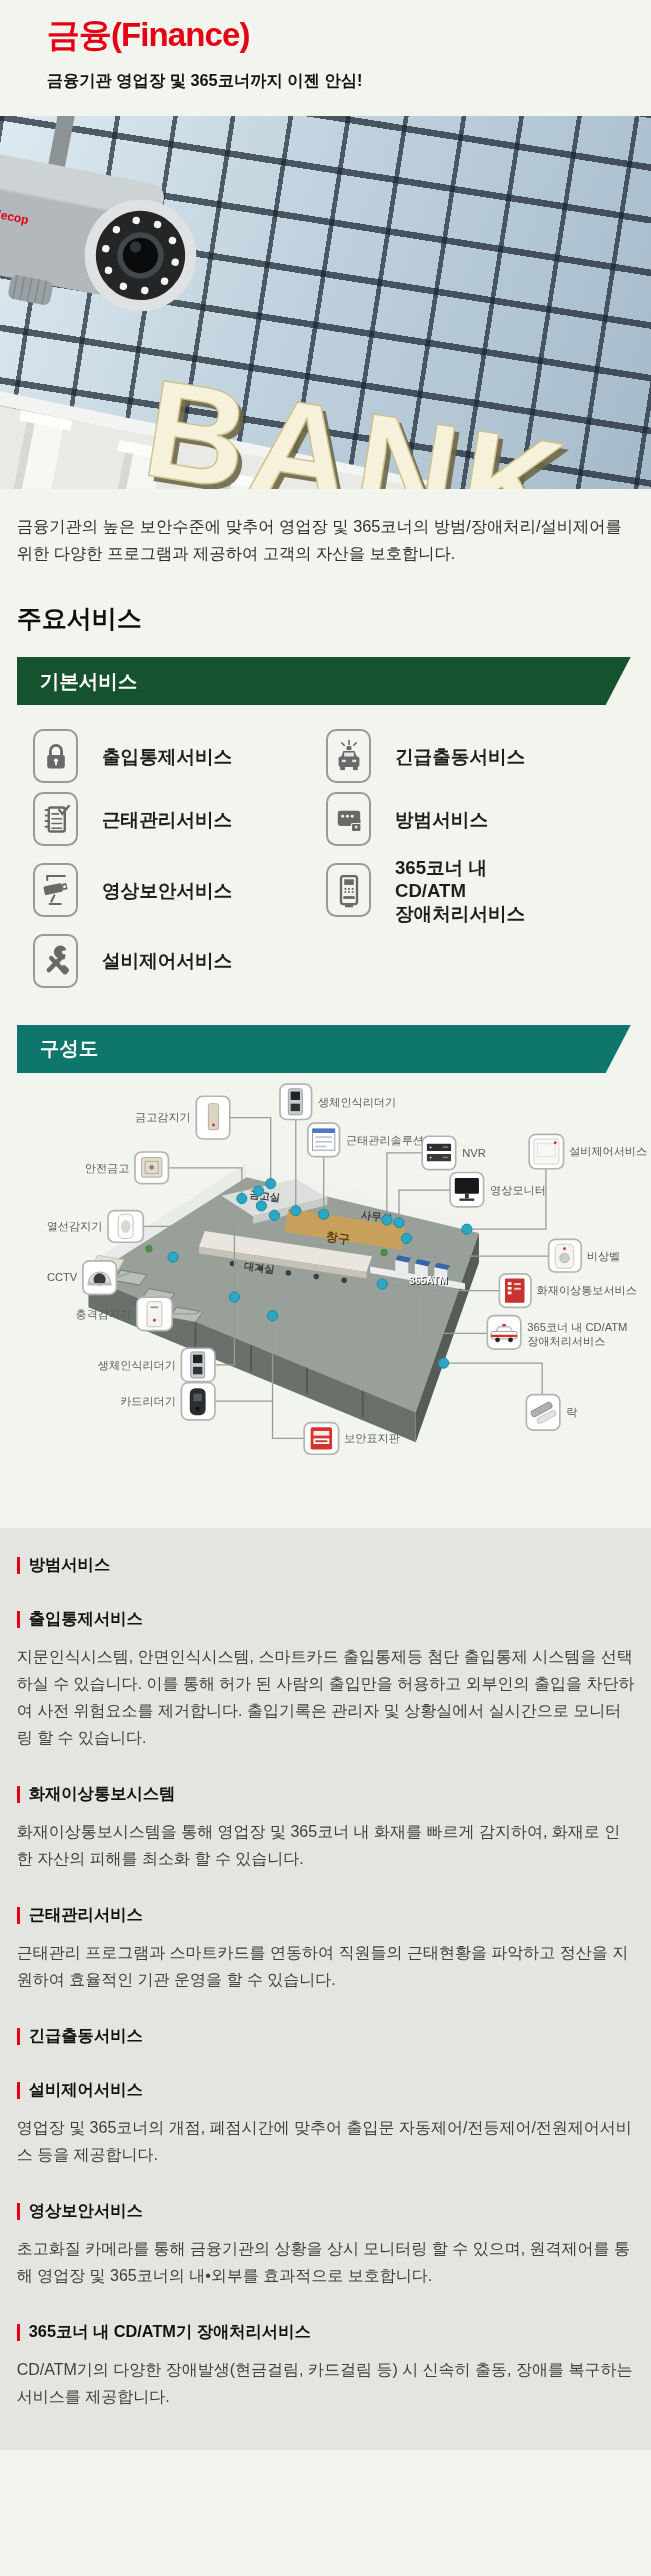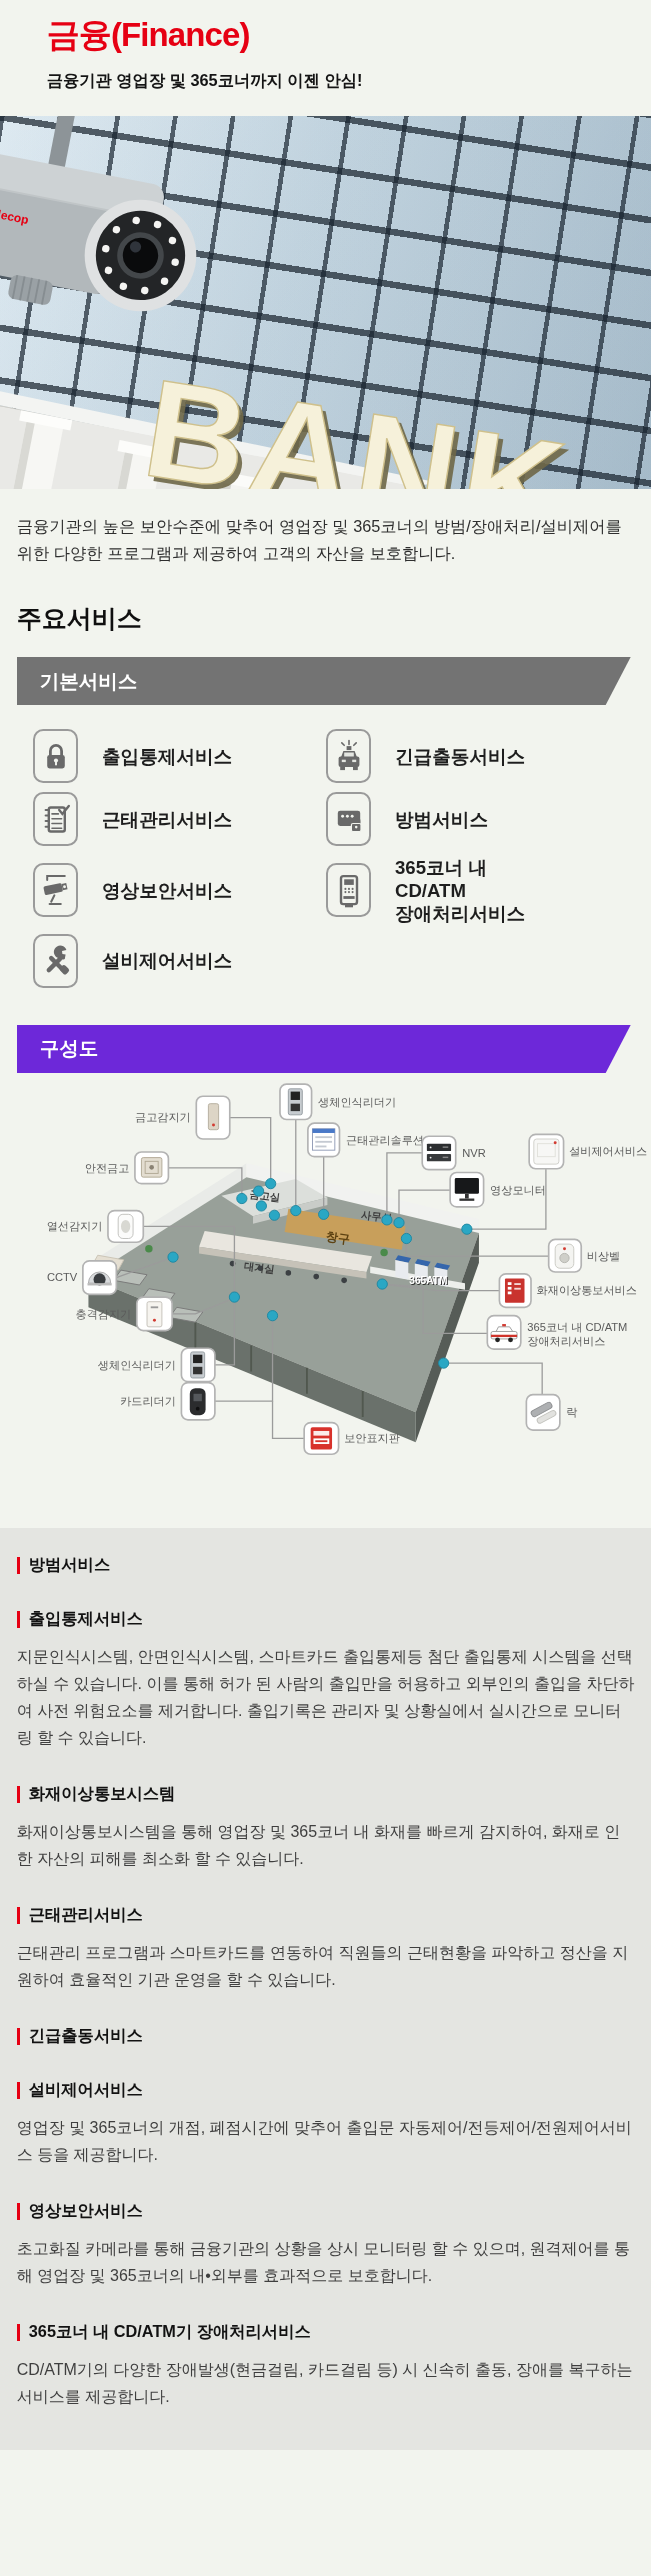--- a/index.html
+++ b/index.html
@@ -24,22 +24,22 @@
 
   .intro{margin:24px 16.7px 0;font-size:16.3px;line-height:27px;color:#2e2e2e;}
   .section-heading{margin:37px 16.7px 0;font-size:25px;line-height:29px;font-weight:bold;color:#0f0f0f;}
 
   .banner{
     margin-left:16.7px;margin-top:24px;width:614px;height:48px;box-sizing:border-box;
     display:flex;align-items:center;padding-left:23px;
     color:#fff;font-size:19.5px;font-weight:bold;
     clip-path:polygon(0 0,100% 0,calc(100% - 25px) 100%,0 100%);
   }
-  .banner-red{background:#737373;text-align:right;}
-  .banner-salmon{background:#6d28d9;margin-top:37px;}
+  .banner-red{background:#14532d;text-align:right;}
+  .banner-salmon{background:#0f766e;margin-top:37px;}
 
   .svc-grid{
     margin-top:24px;padding-left:33px;
     display:grid;grid-template-columns:293px 1fr;row-gap:9.3px;
   }
   .svc-item{display:flex;align-items:center;}
   .svc-icon-box{
     flex:0 0 auto;width:45px;height:54px;border:2.3px solid #9a9a9a;border-radius:10.2px;
     display:flex;align-items:center;justify-content:center;box-sizing:border-box;
   }

